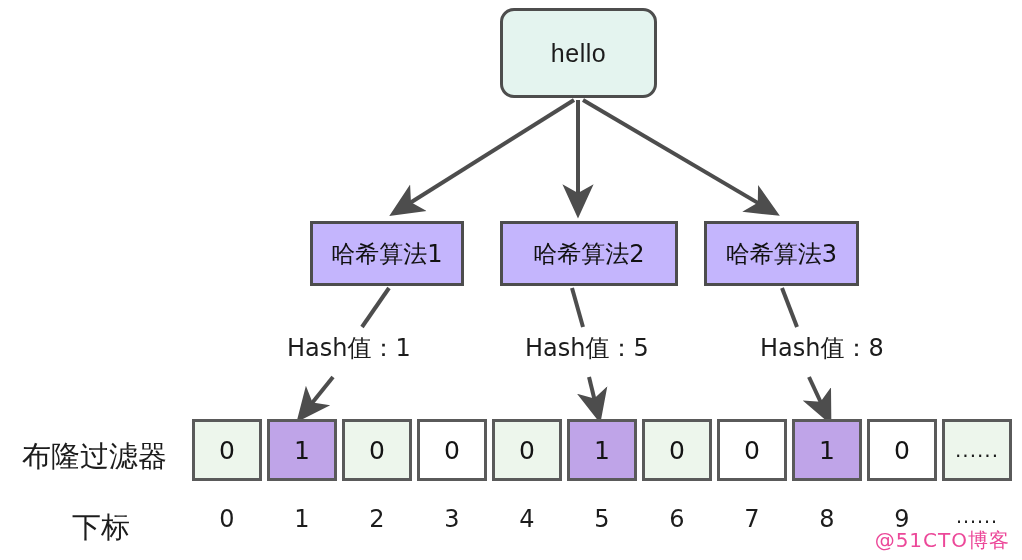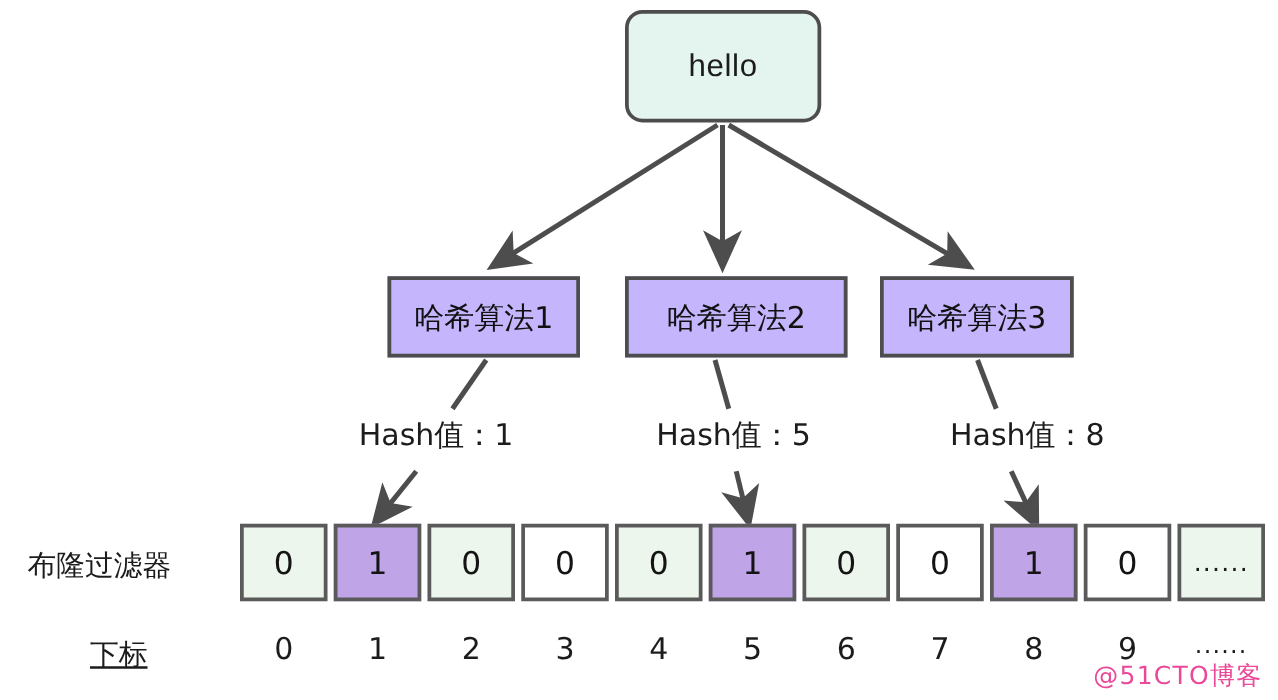--- a/index.html
+++ b/index.html
@@ -73,27 +73,27 @@
     white-space: nowrap;
     font-family: "DejaVu Sans", "Liberation Sans", sans-serif;
   }
   .hash-label.l1 { left: 287px; }
   .hash-label.l2 { left: 525px; }
   .hash-label.l3 { left: 737px; margin-left: 23px; }
 
   
   .row-label {
     position: absolute;
-    font-size: 23px;
+    font-size: 29px;
     color: #1c1c1c;
     white-space: nowrap;
     font-family: "DejaVu Sans", "Liberation Sans", sans-serif;
   }
   .row-label.bloom { left: 22px; top: 437px; }
-  .row-label.index { left: 72px; top: 508px; text-decoration: underline; }
+  .row-label.index { left: 72px; top: 508px; }
 
   .bit-row {
     position: absolute;
     left: 192px;
     top: 419px;
     display: flex;
     gap: 5px;
   }
   .bit-cell {
     width: 70px;

